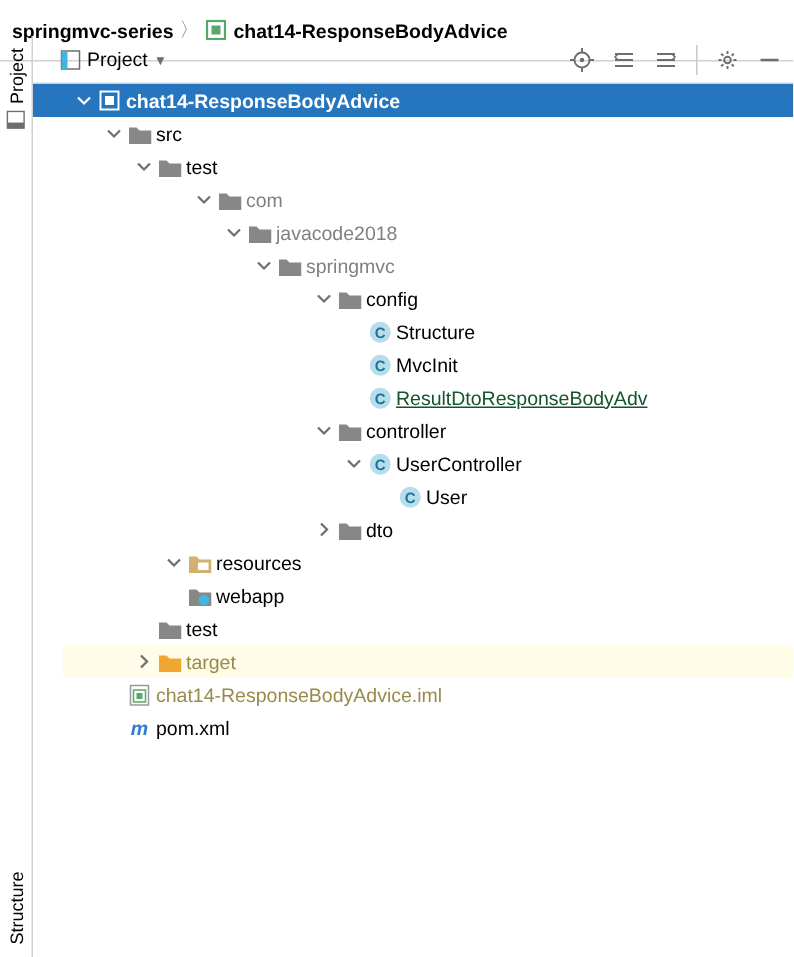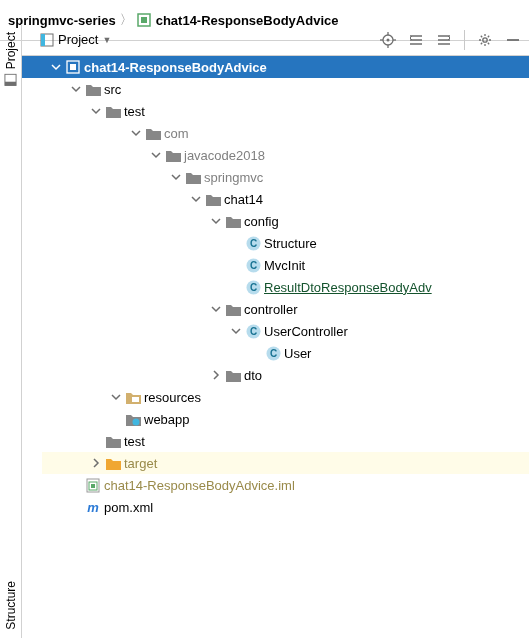--- a/index.html
+++ b/index.html
@@ -183,34 +183,20 @@
         </svg>
       </span>
     <span class="icon">
         <svg width="15" height="13" viewBox="0 0 15 13">
           <path d="M0 2h5l2 2h8v9H0z" fill="#878787"></path>
         </svg>
       </span>
     <span class="label dim">springmvc</span>
   </div>
 
-  <div class="row">
-    <span class="ind" style="width:166px"></span>
-    <span class="arrow">
-        <svg width="10" height="10" viewBox="0 0 10 10">
-          <path d="M1 3l4 4 4-4" fill="none" stroke="currentColor" stroke-width="1.5"></path>
-        </svg>
-      </span>
-    <span class="icon">
-        <svg width="15" height="13" viewBox="0 0 15 13">
-          <path d="M0 2h5l2 2h8v9H0z" fill="#878787"></path>
-        </svg>
-      </span>
-    <span class="label">chat14</span>
-  </div>
 
   <div class="row">
     <span class="ind" style="width:186px"></span>
     <span class="arrow">
         <svg width="10" height="10" viewBox="0 0 10 10">
           <path d="M1 3l4 4 4-4" fill="none" stroke="currentColor" stroke-width="1.5"></path>
         </svg>
       </span>
     <span class="icon">
         <svg width="15" height="13" viewBox="0 0 15 13">

